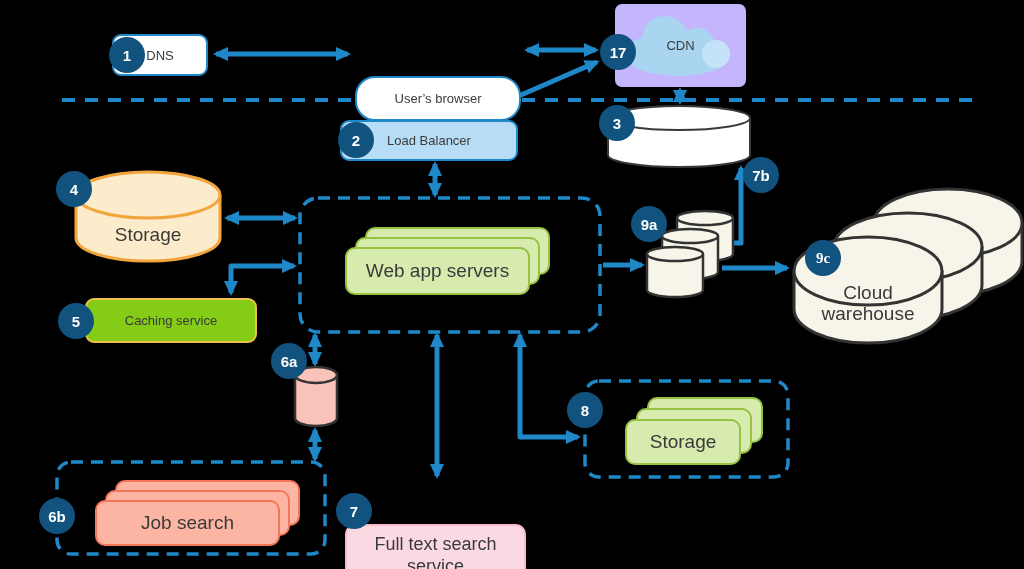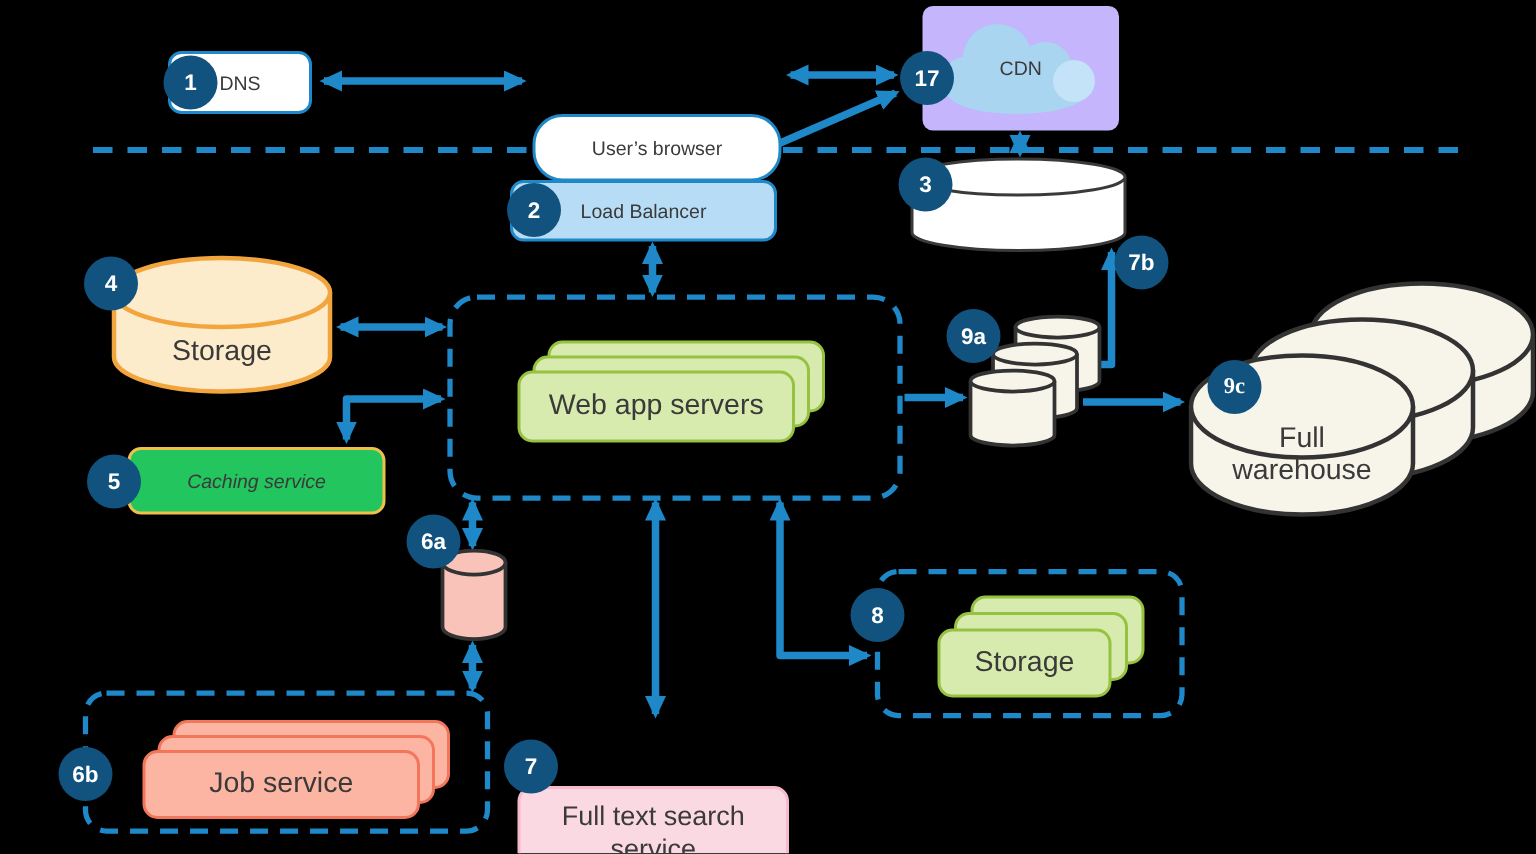--- a/index.html
+++ b/index.html
@@ -9,21 +9,21 @@
   }
   .wires { position:absolute; left:0; top:0; z-index:1; }
   .shape { position:absolute; z-index:2; }
   .box {
     position:absolute; z-index:3; box-sizing:border-box;
     display:flex; align-items:center; justify-content:center;
     color:#3a3a3a; font-size:13px; text-align:center;
   }
   .white-box { background:#ffffff; border:2.5px solid #1e88c9; border-radius:9px; }
   .lb-box    { background:#b7ddf6; border:2.5px solid #1e88c9; border-radius:9px; }
-  .yellow-box{ background:#22c55e; border:2.5px solid #eec14b; border-radius:9px;font-style:italic; }
+  .yellow-box{ background:#84cc16; border:2.5px solid #eec14b; border-radius:9px; }
   .pink-box  { background:#fbd9e2; border:2.5px solid #f6b9cd; border-radius:10px; font-size:18px; line-height:1.2; }
   .stack-layer {
     position:absolute; z-index:3; box-sizing:border-box; border-radius:10px;
     display:flex; align-items:center; justify-content:center;
     color:#3a3a3a; font-size:19px;
   }
   .green-layer  { background:#d7ebae; border:2px solid #97c140; }
   .salmon-layer { background:#fdb5a3; border:2px solid #f3765a; }
   .cyl-label {
     position:absolute; z-index:4; color:#3a3a3a; text-align:center; line-height:21px;
@@ -119,21 +119,21 @@
   </div>
 
   <svg class="shape" style="left:293px;top:366px;" width="46" height="62" viewBox="0 0 46 62">
     <path d="M2,9 V52 A21,8 0 0 0 44,52 V9" fill="#f9c3ba" stroke="#333333" stroke-width="2.5"></path>
     <ellipse cx="23" cy="9" rx="21" ry="8" fill="#f9c3ba" stroke="#333333" stroke-width="2.5"></ellipse>
   </svg>
 
   <div class="stack-layer salmon-layer" style="left:115px;top:480px;width:185px;height:46px;"></div>
   <div class="stack-layer salmon-layer" style="left:105px;top:490px;width:185px;height:46px;"></div>
   <div class="stack-layer salmon-layer" style="left:95px;top:500px;width:185px;height:46px;">
-    <span>Job service</span>
+    <span>Job search</span>
   </div>
 
   <div class="box pink-box" style="left:345px;top:480px;width:181px;height:64px;padding:0 20px;margin-top:44px;">
     <span>Full text search service</span>
   </div>
 
   <div class="stack-layer green-layer" style="left:647px;top:397px;width:116px;height:46px;"></div>
   <div class="stack-layer green-layer" style="left:636px;top:408px;width:116px;height:46px;"></div>
   <div class="stack-layer green-layer" style="left:625px;top:419px;width:116px;height:46px;">
     <span>Storage</span>
@@ -153,21 +153,21 @@
   <svg class="shape" style="left:790px;top:185px;" width="234" height="162" viewBox="0 0 234 162">
     <g fill="#f7f4e9" stroke="#333333" stroke-width="3">
       <path d="M84,38 V76 A74,34 0 0 0 232,76 V38"></path>
       <ellipse cx="158" cy="38" rx="74" ry="34"></ellipse>
       <path d="M44,62 V100 A74,34 0 0 0 192,100 V62"></path>
       <ellipse cx="118" cy="62" rx="74" ry="34"></ellipse>
       <path d="M4,86 V124 A74,34 0 0 0 152,124 V86"></path>
       <ellipse cx="78" cy="86" rx="74" ry="34"></ellipse>
     </g>
   </svg>
-  <div class="cyl-label" style="left:808px;top:282px;width:120px;font-size:19px;">Full warehouse</div>
+  <div class="cyl-label" style="left:808px;top:282px;width:120px;font-size:19px;">Cloud warehouse</div>
 
   <div class="badge" style="left:109px;top:37px;">1</div>
   <div class="badge" style="left:338px;top:122px;">2</div>
   <div class="badge" style="left:56px;top:171px;">4</div>
   <div class="badge" style="left:58px;top:303px;">5</div>
   <div class="badge" style="left:271px;top:343px;">6a</div>
   <div class="badge" style="left:39px;top:498px;">6b</div>
   <div class="badge" style="left:336px;top:493px;">7</div>
   <div class="badge" style="left:567px;top:392px;">8</div>
   <div class="badge" style="left:631px;top:206px;">9a</div>

